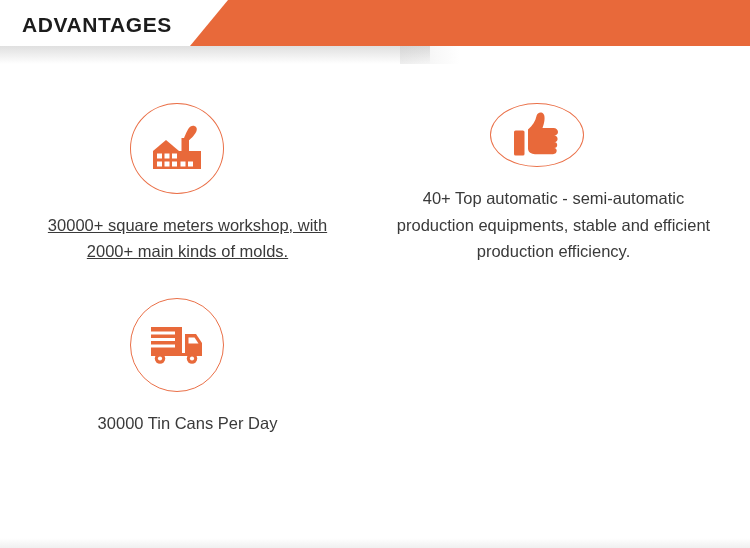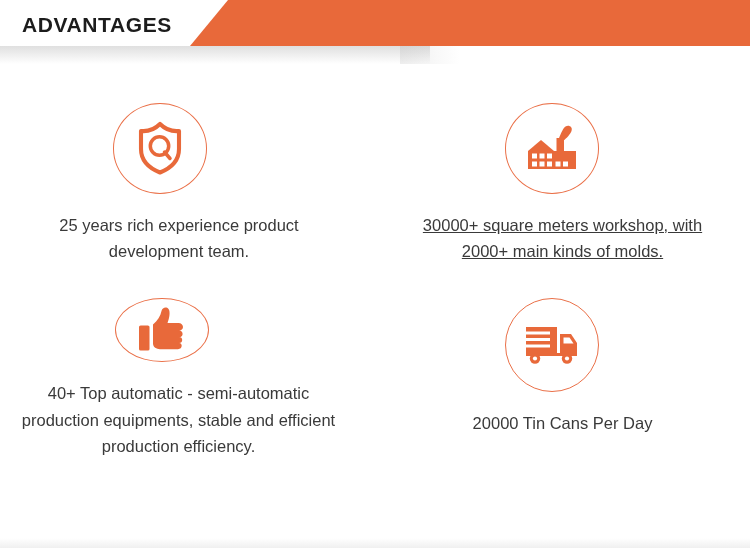--- a/index.html
+++ b/index.html
@@ -143,30 +143,20 @@
 
   <div class="header">
     <div class="header-banner"></div>
     <div class="header-title">ADVANTAGES</div>
   </div>
   <div class="header-shadow"></div>
   <div class="header-shadow-fade"></div>
 
   <div class="grid">
 
-    <div class="cell cell-1">
-      <div class="icon-circle">
-        <svg width="50" height="54" viewBox="0 0 50 54" aria-hidden="true">
-          <path d="M25 3 C19 9, 11 10.5, 6 10 L6 28 C6 40, 15 47.5, 25 51.5 C35 47.5, 44 40, 44 28 L44 10 C39 10.5, 31 9, 25 3 Z" fill="none" stroke="#e8693a" stroke-width="4.1" stroke-linejoin="round"></path>
-          <circle cx="24.5" cy="25" r="9.2" fill="none" stroke="#e8693a" stroke-width="3.5"></circle>
-          <line x1="29.5" y1="31" x2="35" y2="37.5" stroke="#e8693a" stroke-width="3.5" stroke-linecap="round"></line>
-        </svg>
-      </div>
-      <div class="caption">25 years rich experience product development team.</div>
-    </div>
 
     <div class="cell cell-2">
       <div class="icon-circle">
         <svg width="54" height="52" viewBox="0 0 54 52" aria-hidden="true">
 
           <path d="M40.5 4.5 C44 2.5, 48 5, 46.5 9 C45.4 12, 41.5 16.5, 38.5 18.5 C35.5 20.5, 32.8 17.6, 34.6 14.4 C36.2 11.4, 38 6, 40.5 4.5 Z" fill="#e8693a"></path>
 
           <rect x="31.5" y="16" width="7.5" height="15" fill="#e8693a"></rect>
 
           <path d="M3 29 L16 18 L29 29 L29 47 L3 47 Z" fill="#e8693a"></path>
@@ -214,19 +204,19 @@
           <path d="M39.5 13.5 L45.5 13.5 L49.5 19.5 L39.5 19.5 Z" fill="#ffffff"></path>
 
           <rect x="2" y="29" width="51" height="3" fill="#e8693a"></rect>
 
           <circle cx="11" cy="34.5" r="5.2" fill="#e8693a"></circle>
           <circle cx="11" cy="34.5" r="2.1" fill="#ffffff"></circle>
           <circle cx="43" cy="34.5" r="5.2" fill="#e8693a"></circle>
           <circle cx="43" cy="34.5" r="2.1" fill="#ffffff"></circle>
         </svg>
       </div>
-      <div class="caption">20000 Tin Cans Per Day</div>
+      <div class="caption">30000 Tin Cans Per Day</div>
     </div>
 
   </div>
 
   <div class="bottom-shadow"></div>
 </div>
 
 </body></html>

